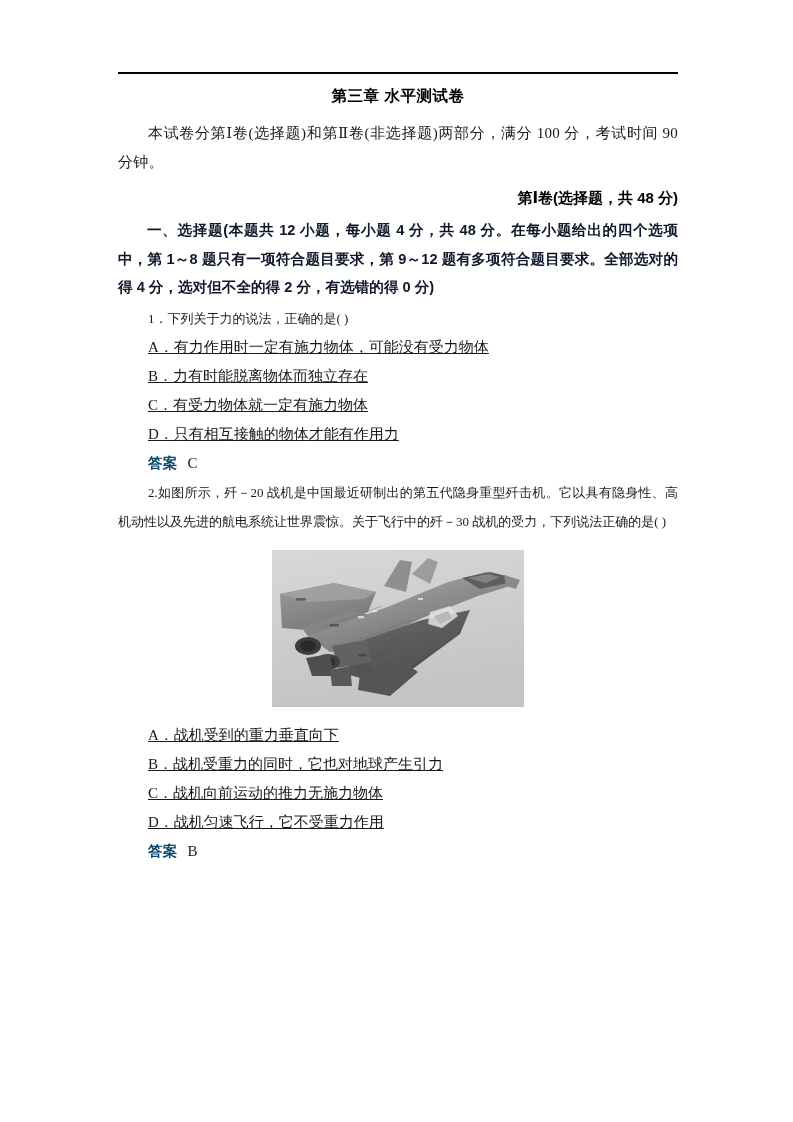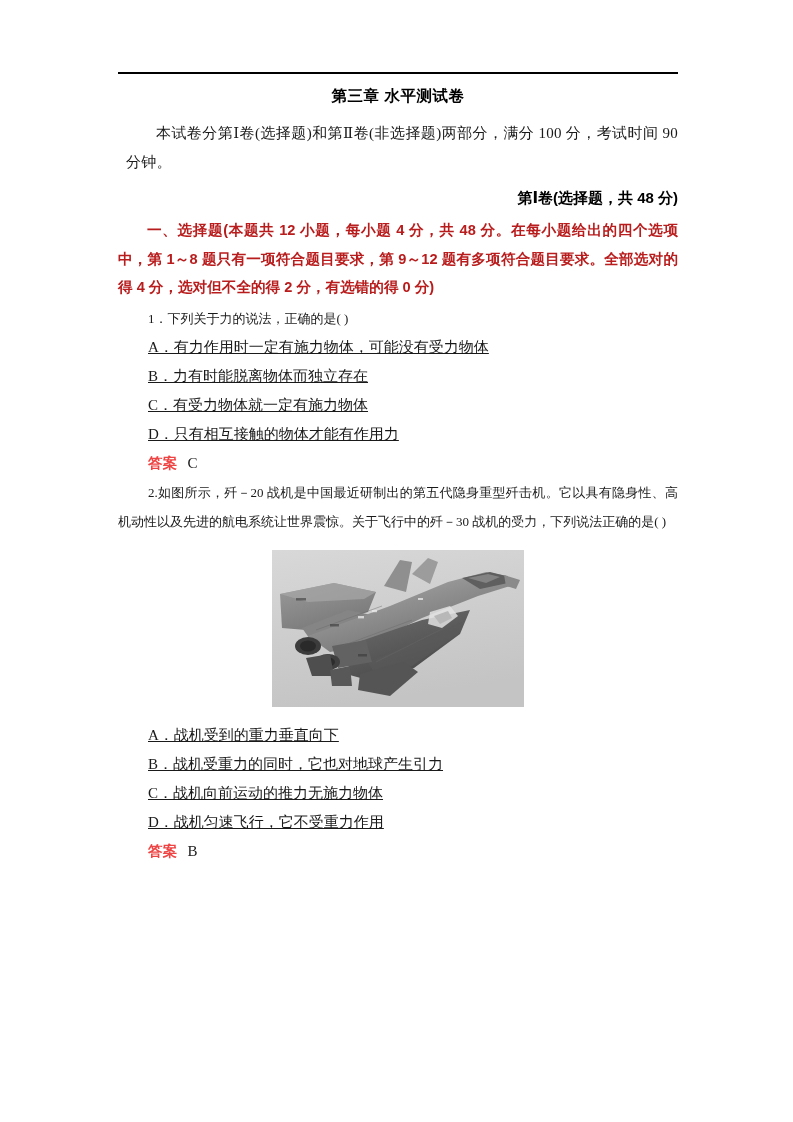--- a/index.html
+++ b/index.html
@@ -56,21 +56,20 @@
     font-size: 15px;
     line-height: 29px;
     margin: 0;
     text-align: justify;
     text-justify: inter-ideograph;
     letter-spacing: 0.2px;
   }
 
   .indent2 {
     text-indent: 30px;
-    margin-left: 8px;
   }
 
   .section-title {
     font-family: "Liberation Sans", "DejaVu Sans", sans-serif;
     font-weight: bold;
     font-size: 15px;
     text-align: right;
     margin: 6px 0 4px 0;
     line-height: 29px;
     color: #000;
@@ -78,21 +77,21 @@
 
   .section-lead {
     font-family: "Liberation Sans", "DejaVu Sans", sans-serif;
     font-weight: bold;
     font-size: 14.6px;
     line-height: 28.5px;
     text-indent: 29px;
     text-align: justify;
     text-justify: inter-ideograph;
     margin: 0 0 2px 0;
-    color: #b91c1c;
+    color: #0f172a;
   }
 
   .q-stem {
     font-size: 13px;
     line-height: 29px;
     text-indent: 30px;
     text-align: justify;
     text-justify: inter-ideograph;
     margin: 0;
   }
@@ -111,21 +110,21 @@
     font-size: 15px;
     line-height: 29px;
     margin: 0;
     text-align: justify;
     text-justify: inter-ideograph;
   }
   .ans-line { text-indent: 30px; white-space: nowrap; }
   .exp-para { text-indent: 30px; }
 
   .label-red {
-    color: #ef4444;
+    color: #0c4a6e;
     font-family: "Liberation Sans", "DejaVu Sans", sans-serif;
     font-weight: bold;
     font-size: 14.5px;
     letter-spacing: 0.3px;
   }
   .after-label { margin-left: 10px; }
 
   
   .figure-wrap {
     margin: 14px 0 10px 0;

